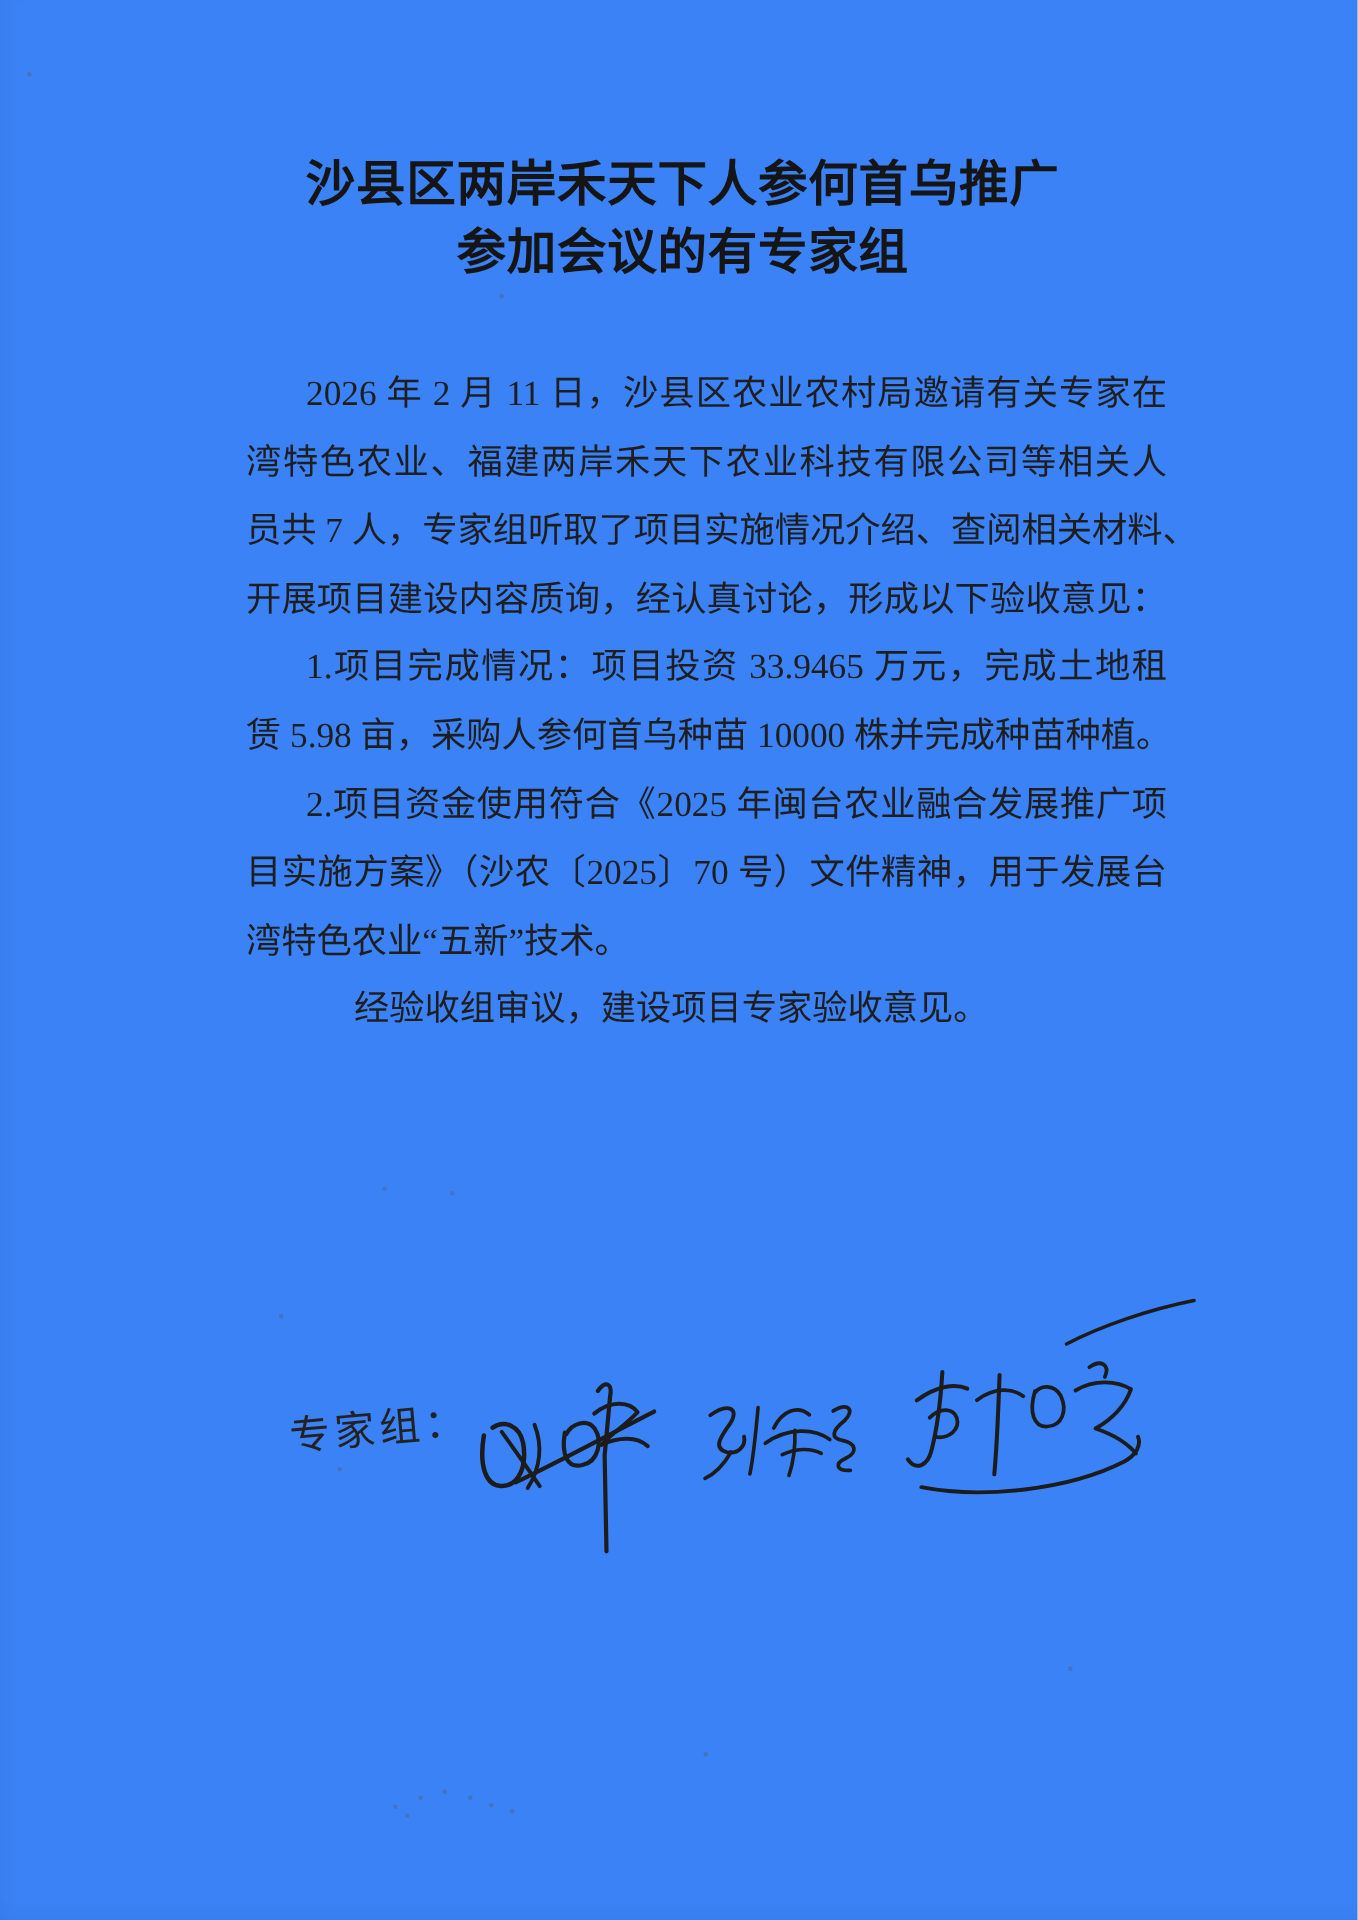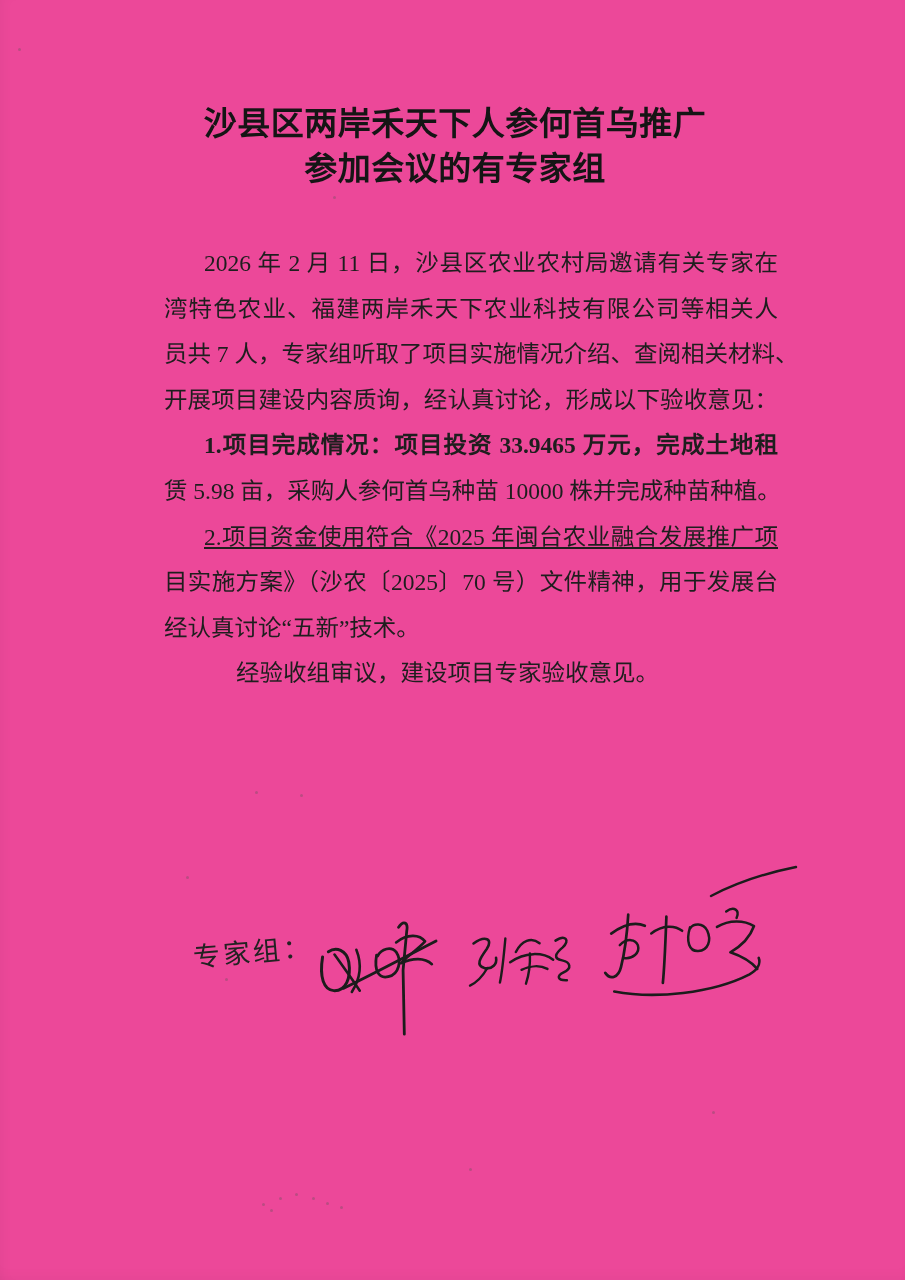--- a/index.html
+++ b/index.html
@@ -1,20 +1,20 @@
 <!DOCTYPE html>
 <html lang="zh-CN"><head>
 <meta charset="utf-8">
 <style>
   html,body{margin:0;padding:0;background:#e9e9e7;}
   .page{
     position:relative;
     width:905px;height:1280px;
     margin:0 auto;
-    background:#ec4899;
+    background:#3b82f6;
     overflow:hidden;
     font-family:"Liberation Serif", serif;
     box-shadow:inset 10px 0 16px -12px rgba(0,0,0,.07),
                inset -6px 0 12px -10px rgba(0,0,0,.04),
                inset 0 -12px 18px -14px rgba(0,0,0,.06);
   }
   .doc-title{
     position:absolute;left:148px;top:102px;width:614px;
     text-align:center;font-weight:bold;color:#151515;
     font-size:33px;line-height:45px;letter-spacing:0.5px;
@@ -50,25 +50,25 @@
   <div class="doc-title">
       <div class="title-line">沙县区两岸禾天下人参何首乌推广</div>
       <div class="title-line">参加会议的有专家组</div>
     </div>
 
   <div class="doc-body">
       <div class="line" style="text-indent: 40px;">2026 年 2 月 11 日，沙县区农业农村局邀请有关专家在</div>
       <div class="line">湾特色农业、福建两岸禾天下农业科技有限公司等相关人</div>
       <div class="line">员共 7 人，专家组听取了项目实施情况介绍、查阅相关材料、</div>
       <div class="line">开展项目建设内容质询，经认真讨论，形成以下验收意见：</div>
-      <div class="line" style="text-indent: 40px; font-weight: bold;">1.项目完成情况：项目投资 33.9465 万元，完成土地租</div>
+      <div class="line" style="text-indent: 40px;">1.项目完成情况：项目投资 33.9465 万元，完成土地租</div>
       <div class="line">赁 5.98 亩，采购人参何首乌种苗 10000 株并完成种苗种植。</div>
-      <div class="line" style="text-indent: 40px; text-decoration: underline;">2.项目资金使用符合《2025 年闽台农业融合发展推广项</div>
+      <div class="line" style="text-indent: 40px;">2.项目资金使用符合《2025 年闽台农业融合发展推广项</div>
       <div class="line">目实施方案》（沙农〔2025〕70 号）文件精神，用于发展台</div>
-      <div class="line last">经认真讨论“五新”技术。</div>
+      <div class="line last">湾特色农业“五新”技术。</div>
       <div class="line last" style="text-indent: 72px;">经验收组审议，建设项目专家验收意见。</div>
     </div>
 
   <div class="sig-row">
     <div class="sig-label">专家组：</div>
 
     <svg class="sig-svg" style="left:305px;top:893px;transform:rotate(-2deg);" width="150" height="150" viewBox="0 0 150 150">
       <path d="M18,62 C14,82 18,95 28,96 C40,97 46,84 44,68 C42,56 32,52 24,57" stroke-width="3"></path>
       <path d="M30,60 C38,72 46,84 54,97" stroke-width="2.6"></path>
       <path d="M52,56 C57,70 55,85 46,98" stroke-width="2.6"></path>

